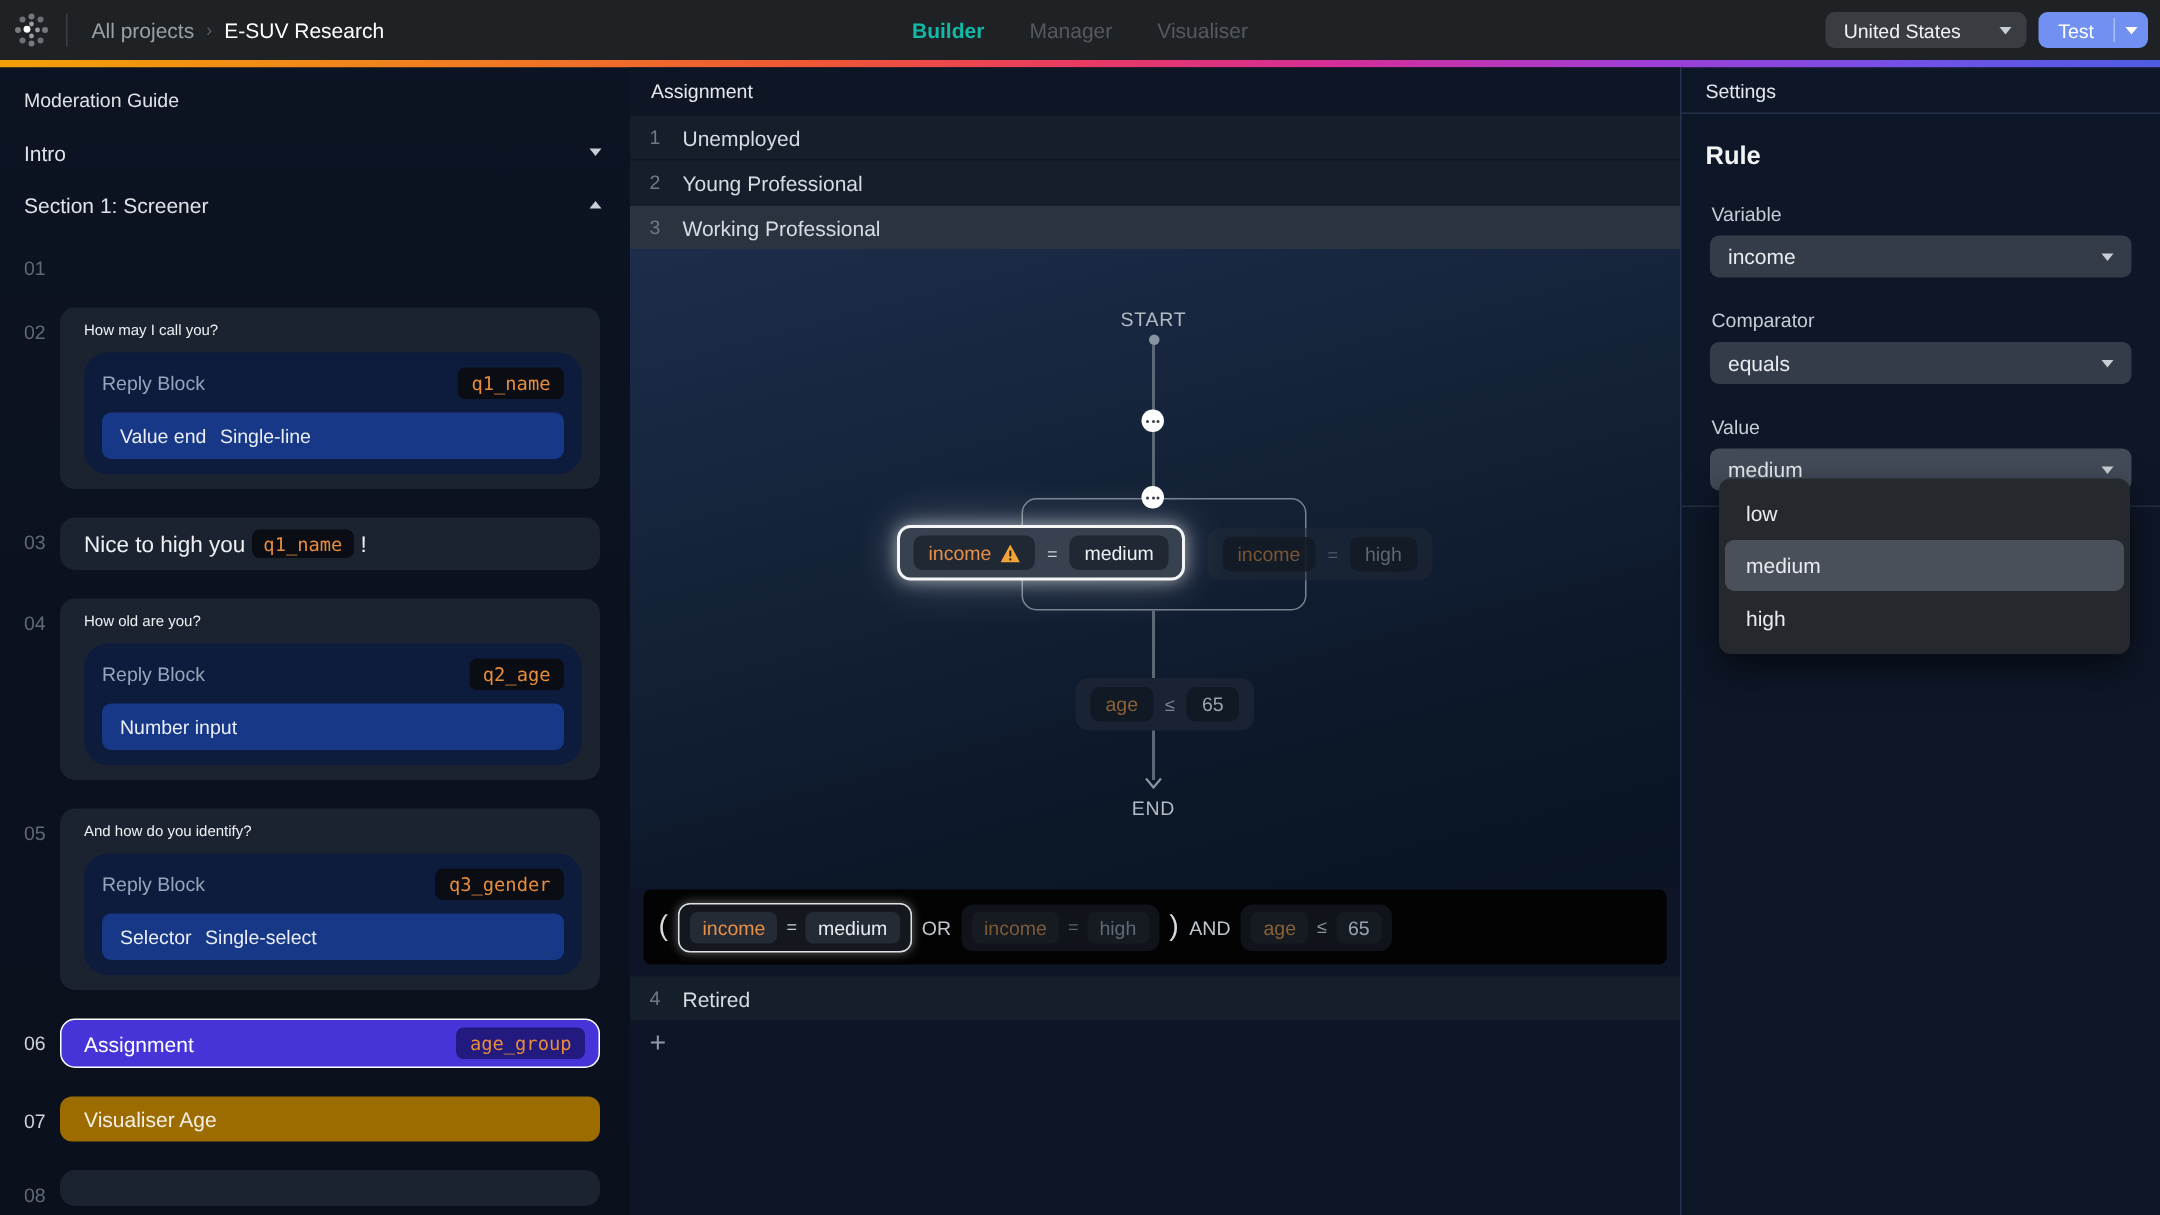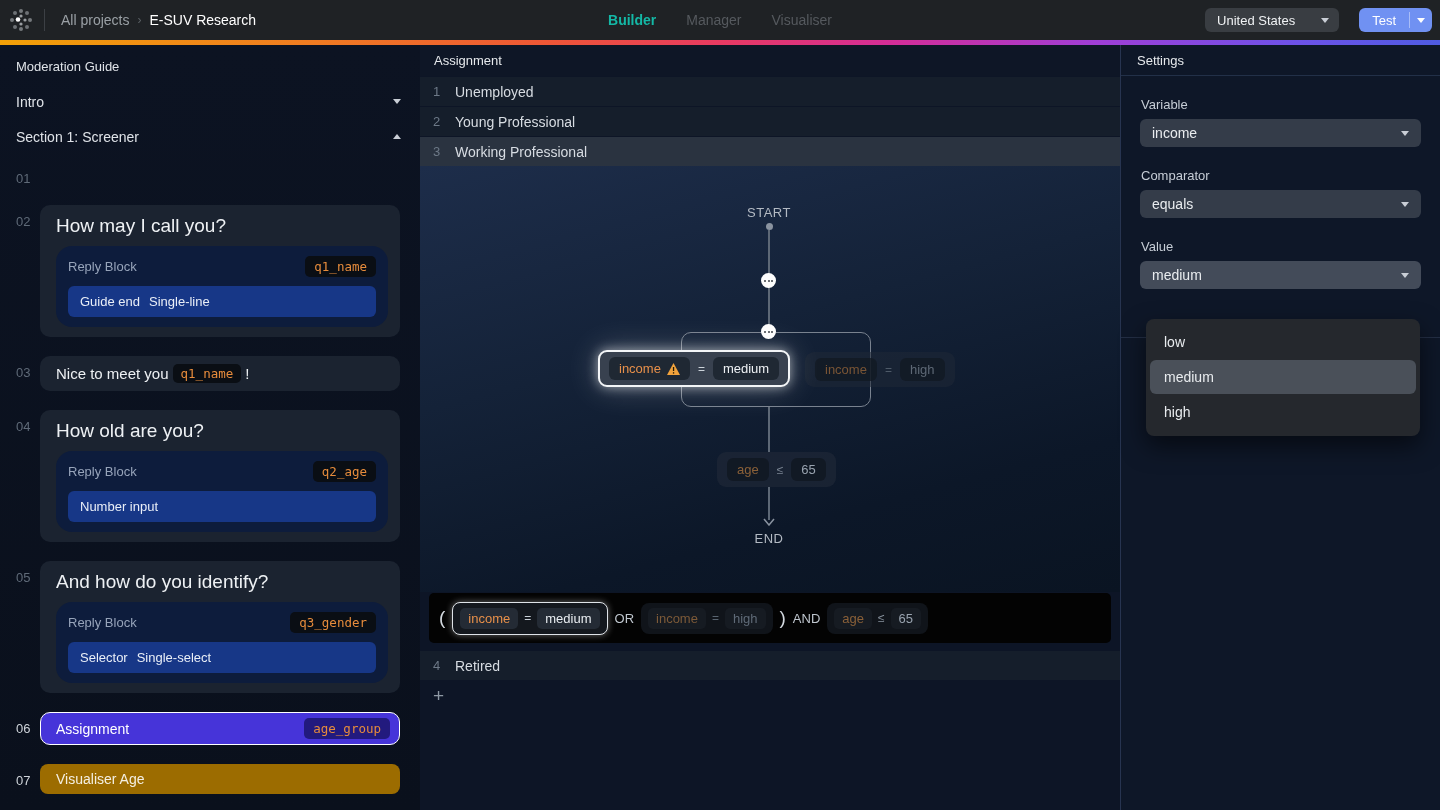--- a/index.html
+++ b/index.html
@@ -11,21 +11,21 @@
   .topbar { height:40px; background:#1f2225; display:flex; align-items:center; position:relative; flex:0 0 auto; }
   .logo { width:26px; height:26px; margin:0 10px 0 8px; }
   .logo-sep { width:1px; height:22px; background:#3c4045; margin-right:16px; }
   .breadcrumb { display:flex; align-items:center; gap:8px; font-size:14px; }
   .bc-root { color:#9aa0a5; cursor:pointer; }
   .bc-sep { color:#5b6065; font-size:12px; }
   .bc-current { color:#ffffff; }
   .tabs { position:absolute; left:50%; transform:translateX(-50%); display:flex; gap:30px; font-size:14px; }
   .tab { color:#55595e; cursor:pointer; }
   .tab.active { color:#14b8a6; font-weight:700; }
-  .topbar-right { margin-left:auto; display:flex; align-items:center; gap:20px; padding-right:8px; }
+  .topbar-right { margin-left:auto; display:flex; align-items:center; gap:8px; padding-right:8px; }
   .region-select { height:24px; background:#393d42; border-radius:6px; display:flex; align-items:center;
                    padding:0 10px 0 12px; gap:26px; font-size:13px; color:#f0f2f4; cursor:pointer; }
   .test-btn { height:24px; background:#7091f2; border-radius:6px; display:flex; align-items:center; cursor:pointer; }
   .test-main { padding:0 13px; font-size:13px; color:#ffffff; }
   .test-div { width:1px; height:16px; background:rgba(255,255,255,.4); }
   .test-caret { width:22px; display:flex; justify-content:center; }
   .caret { width:0; height:0; border-left:4px solid transparent; border-right:4px solid transparent;
            border-top:5px solid #c9ced6; }
   .caret.white { border-top-color:#ffffff; }
   .caret.up { border-top:none; border-bottom:5px solid #c9ced6; }
@@ -42,21 +42,21 @@
   .guide-title { padding:14px 16px 10px; font-size:13px; color:#dfe3e8; }
   .section-row { height:35px; display:flex; align-items:center; justify-content:space-between;
                  padding:0 19px 0 16px; font-size:14px; color:#dfe3e8; cursor:pointer; }
   .items { padding-top:8px; }
   .item-row { display:flex; padding:0 20px 0 16px; margin-bottom:19px; }
   .item-num { width:24px; flex:0 0 auto; font-size:13px; color:#5f6a78; padding-top:9px; }
   .item-num.bright { color:#ced3d9; }
   .item-card { flex:1; border-radius:10px; background:#1b2330; color:#eef1f4; font-size:15px; cursor:pointer; }
   .msg-card { padding:8px 16px; }
   .q-card { padding:10px 12px 10px 16px; }
-  .q-title { font-size:19px; color:#eef1f4; margin-bottom:9px; }
+  .q-title { font-size:10px; color:#eef1f4; margin-bottom:9px; }
   .reply-block { background:#0d1c3c; border-radius:16px; padding:10px 12px; }
   .reply-head { display:flex; align-items:center; }
   .reply-label { font-size:13px; color:#97a4ba; }
   .tag-pill { margin-left:auto; background:#0a0e14; border-radius:5px; padding:3px 9px;
               font-size:12.5px; color:#e78c3c; font-family:"DejaVu Sans Mono",monospace; }
   .reply-inner { margin-top:9px; background:#173787; border-radius:6px; padding:8px 12px;
                  display:flex; gap:9px; font-size:13px; color:#e9eef7; }
   .inline-tag { display:inline-block; background:#0a0e14; border-radius:5px; padding:2px 8px;
                 font-size:12.5px; color:#e78c3c; font-family:"DejaVu Sans Mono",monospace; vertical-align:1px; margin:0 4px; }
   .assign-card { background:#4634d9; border:1.5px solid #ffffff; border-radius:10px;
@@ -214,31 +214,31 @@
         <div class="item-row">
           <div class="item-num">02</div>
           <div class="item-card q-card">
             <div class="q-title">How may I call you?</div>
             <div class="reply-block">
               <div class="reply-head">
                 <span class="reply-label">Reply Block</span>
                 <span class="tag-pill">q1_name</span>
               </div>
               <div class="reply-inner">
-                <span>Guide end</span>
+                <span>Value end</span>
                 <span>Single-line</span>
               </div>
             </div>
           </div>
         </div>
 
         <div class="item-row">
           <div class="item-num">03</div>
           <div class="item-card msg-card">
-            <span>Nice to meet you</span><span class="inline-tag">q1_name</span><span>!</span>
+            <span>Nice to high you</span><span class="inline-tag">q1_name</span><span>!</span>
           </div>
         </div>
 
         <div class="item-row">
           <div class="item-num">04</div>
           <div class="item-card q-card">
             <div class="q-title">How old are you?</div>
             <div class="reply-block">
               <div class="reply-head">
                 <span class="reply-label">Reply Block</span>
@@ -387,20 +387,21 @@
         <span class="row-num">4</span>
         <span class="row-label">Retired</span>
       </div>
       <div class="add-row">
         <div class="add-btn">+</div>
       </div>
     </div>
 
     <div class="right-panel">
       <div class="settings-header">Settings</div>
+      <div class="rule-heading">Rule</div>
 
       <div class="field-label">Variable</div>
       <div class="select">
         <span>income</span>
         <span class="caret"></span>
       </div>
 
       <div class="field-label">Comparator</div>
       <div class="select">
         <span>equals</span>

